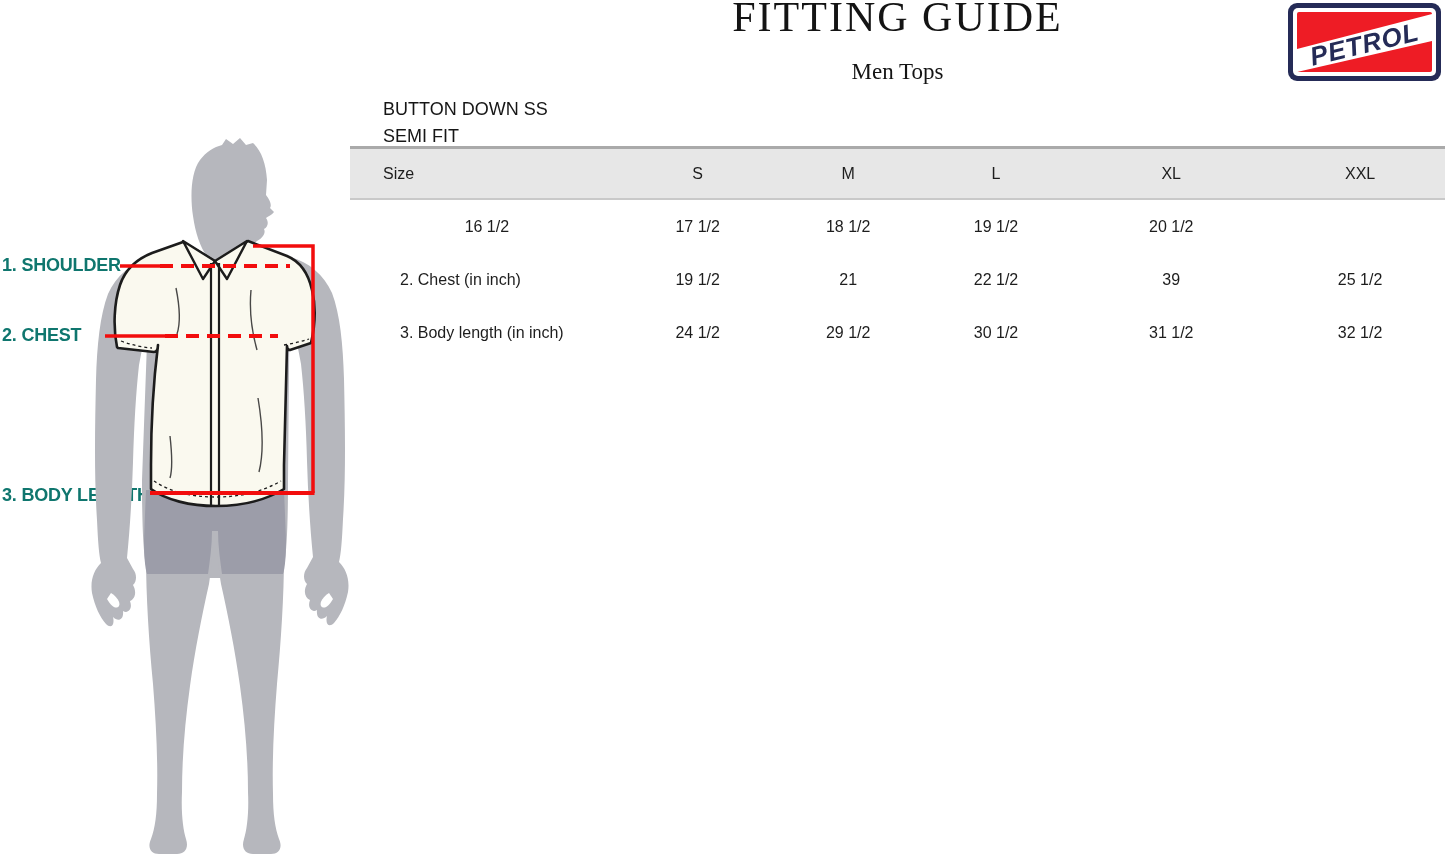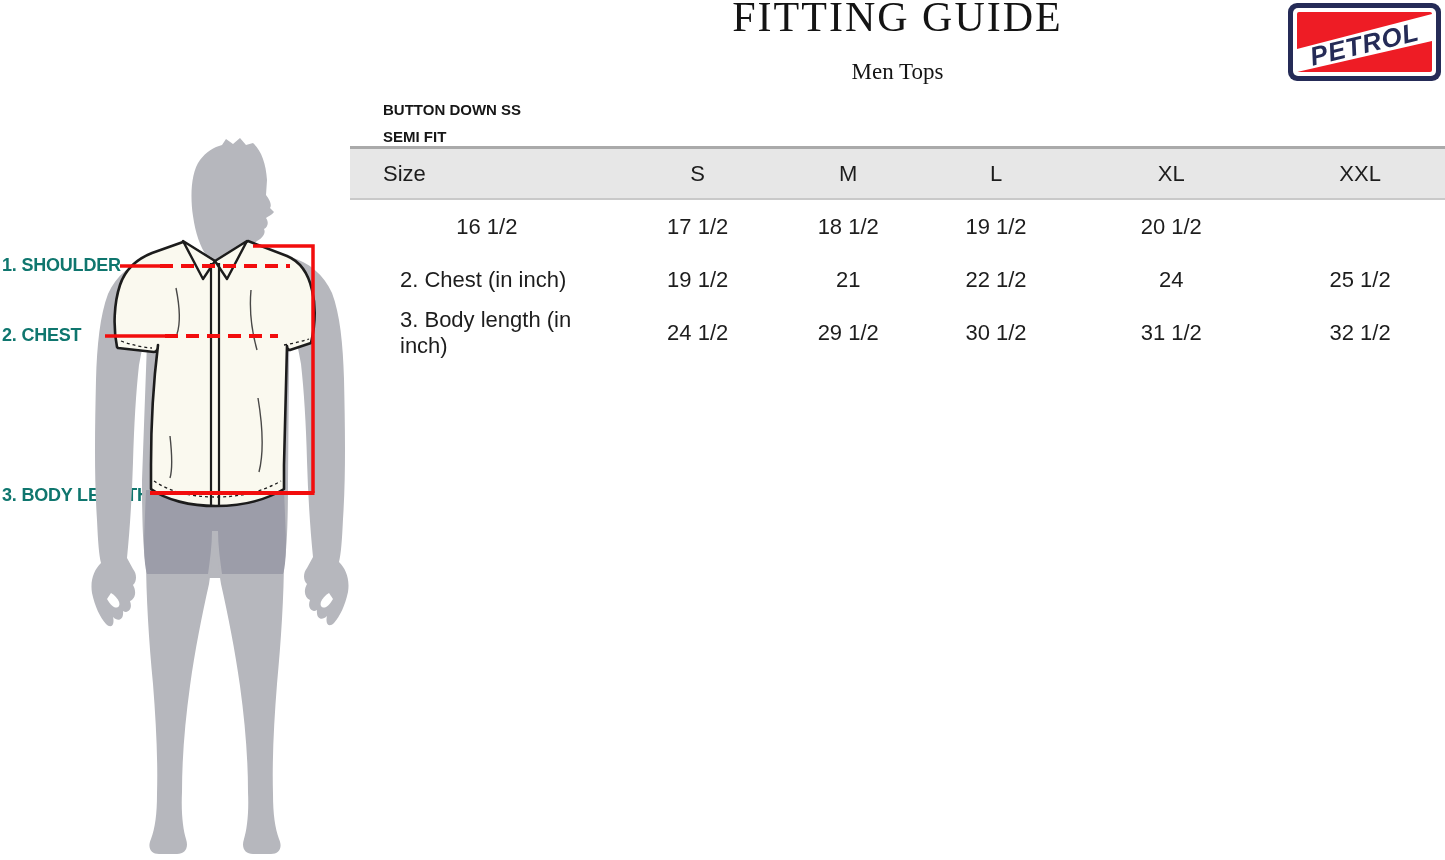--- a/index.html
+++ b/index.html
@@ -9,32 +9,32 @@
   
   .title{position:absolute;left:350px;right:0;top:-6px;text-align:center;
          font-family:"Liberation Serif",serif;font-size:42px;line-height:46px;
          letter-spacing:2px;color:#141414;font-weight:500;}
   .subtitle{position:absolute;left:350px;right:0;top:54px;text-align:center;
             font-family:"Liberation Serif",serif;font-size:23px;
             line-height:36px;color:#141414;}
   .logo{position:absolute;top:2px;right:3px;width:155px;height:80px;}
 
   
-  .product-name{position:absolute;left:383px;top:96px;font-weight:bold;
-                font-size:15px;line-height:27px;color:#161616;}
+  .product-name{position:absolute;left:383px;top:96px;font-weight:normal;
+                font-size:18px;line-height:27px;color:#161616;}
 
   
   .size-table{position:absolute;left:350px;top:146px;right:0;}
   .thead{display:grid;grid-template-columns:25% 13.5% 14% 13% 19% 15.5%;
          height:49px;align-items:center;background:#e7e7e7;
          border-top:3px solid #aaaaaa;border-bottom:2px solid #c9c9c9;}
   .trow{display:grid;grid-template-columns:25% 13.5% 14% 13% 19% 15.5%;
         height:53px;align-items:center;}
   .trow:first-of-type{margin-top:6px;}
-  .th,.td{text-align:center;font-size:22px;color:#1d1d1d;}
+  .th,.td{text-align:center;font-size:16px;color:#1d1d1d;}
   .th.label-col{text-align:left;padding-left:33px;}
   .td.label-col{text-align:left;padding-left:50px;}
 
   
   .diagram-label{position:absolute;left:2px;font-weight:bold;font-size:18px;
                  letter-spacing:-0.2px;color:#0f766e;white-space:nowrap;}
   #lbl-shoulder{top:255px;}
   #lbl-chest{top:325px;}
   #lbl-bodylength{top:485px;}
 
@@ -75,21 +75,21 @@
       <div class="td">17 1/2</div>
       <div class="td">18 1/2</div>
       <div class="td">19 1/2</div>
       <div class="td">20 1/2</div>
     </div>
     <div class="trow">
       <div class="td label-col">2. Chest (in inch)</div>
       <div class="td">19 1/2</div>
       <div class="td">21</div>
       <div class="td">22 1/2</div>
-      <div class="td">24</div>
+      <div class="td">39</div>
       <div class="td">25 1/2</div>
     </div>
     <div class="trow">
       <div class="td label-col">3. Body length (in inch)</div>
       <div class="td">24 1/2</div>
       <div class="td">29 1/2</div>
       <div class="td">30 1/2</div>
       <div class="td">31 1/2</div>
       <div class="td">32 1/2</div>
     </div>

